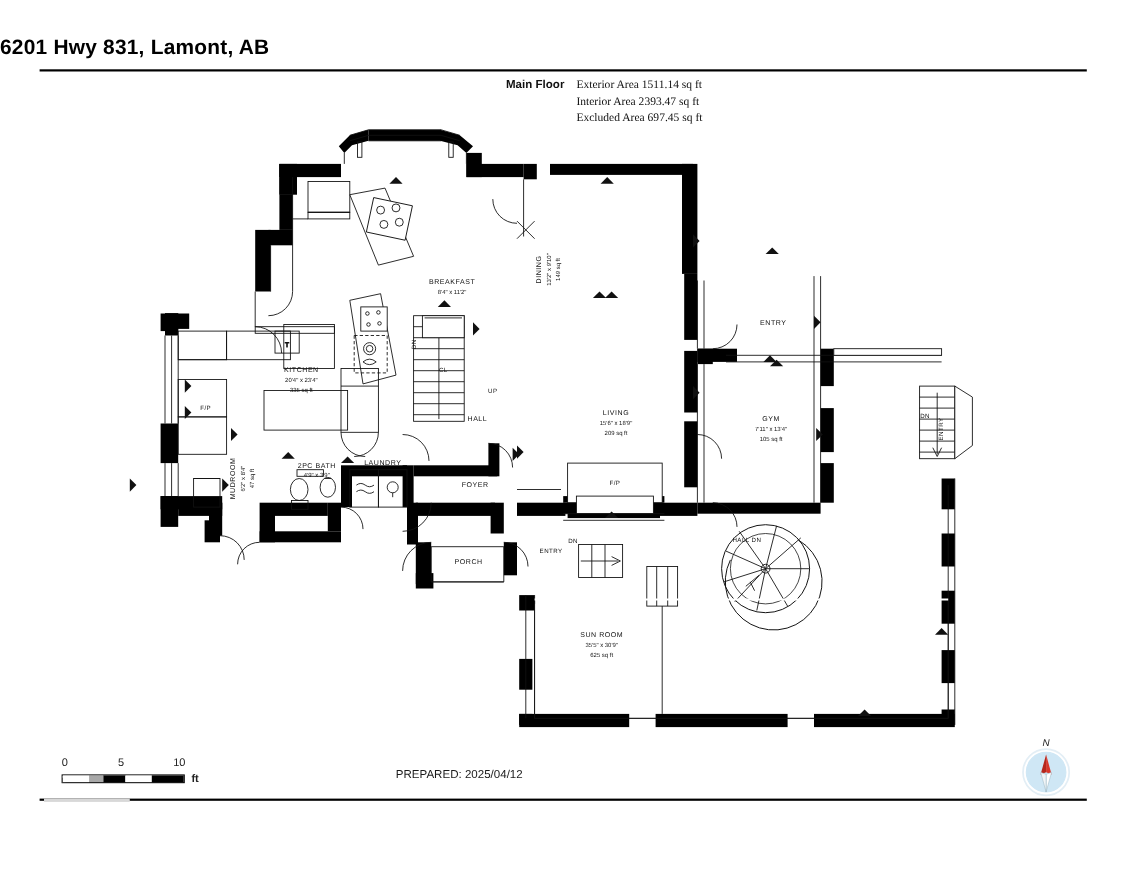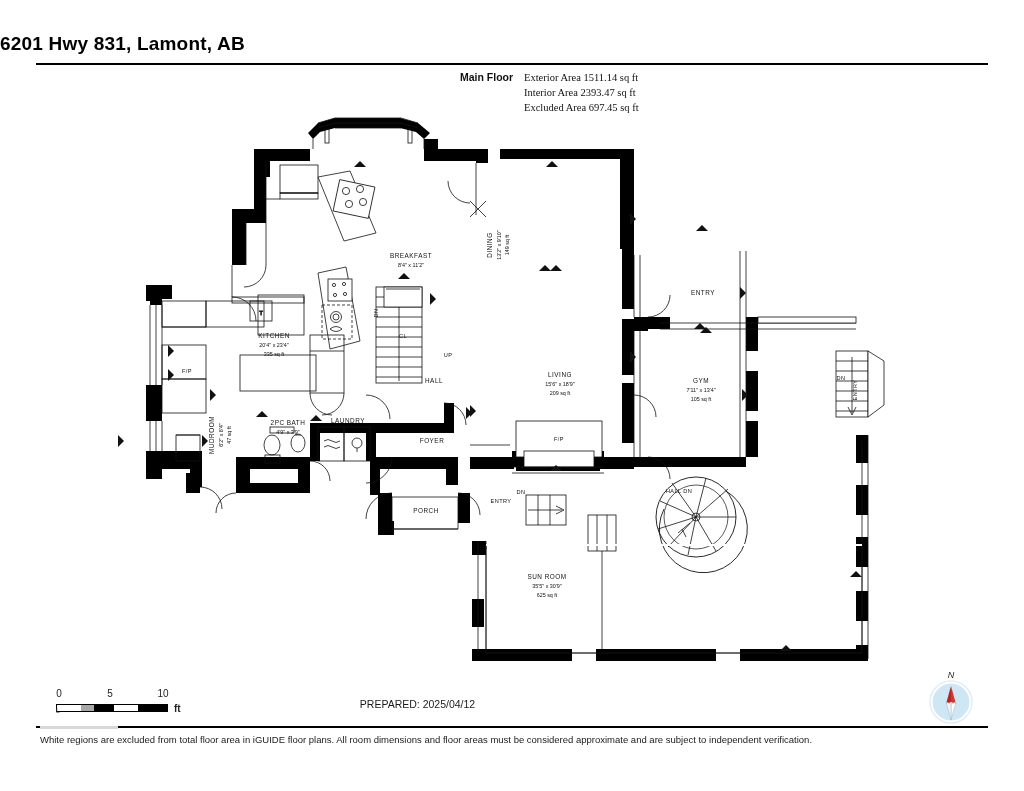--- a/index.html
+++ b/index.html
@@ -597,15 +597,14 @@
       <circle cx="26" cy="24" r="21" fill="none" stroke="#e3eef5" stroke-width="1.6"></circle>
       <polygon points="26,8 31,26 26,24" fill="#d8362a"></polygon>
       <polygon points="26,8 21,26 26,24" fill="#b5271c"></polygon>
       <polygon points="26,42 31,24 26,26" fill="#ffffff" stroke="#9fb9c6" stroke-width="0.5"></polygon>
       <polygon points="26,42 21,24 26,26" fill="#f0f4f6" stroke="#9fb9c6" stroke-width="0.5"></polygon>
     </svg>
   </div>
 
   <div class="footer-rule"></div>
   <div class="footer-dash"></div>
-  <div class="disclaimer">White regions are excluded from total floor area in iGUIDE floor plans. All room dimensions and floor areas must be considered approximate and are subject to independent verification.</div>
 
 </div>
 
 </body></html>

